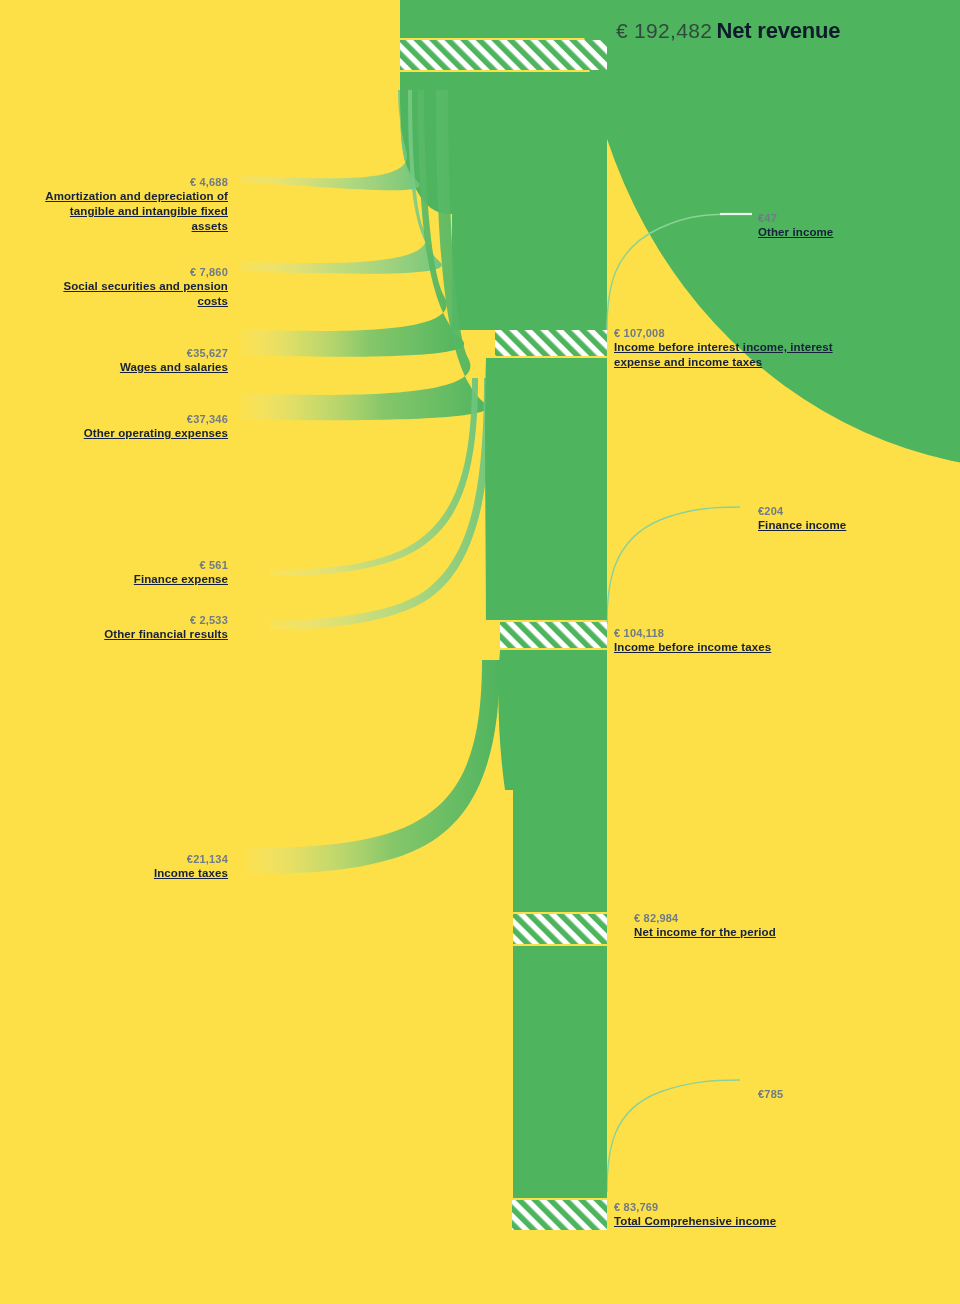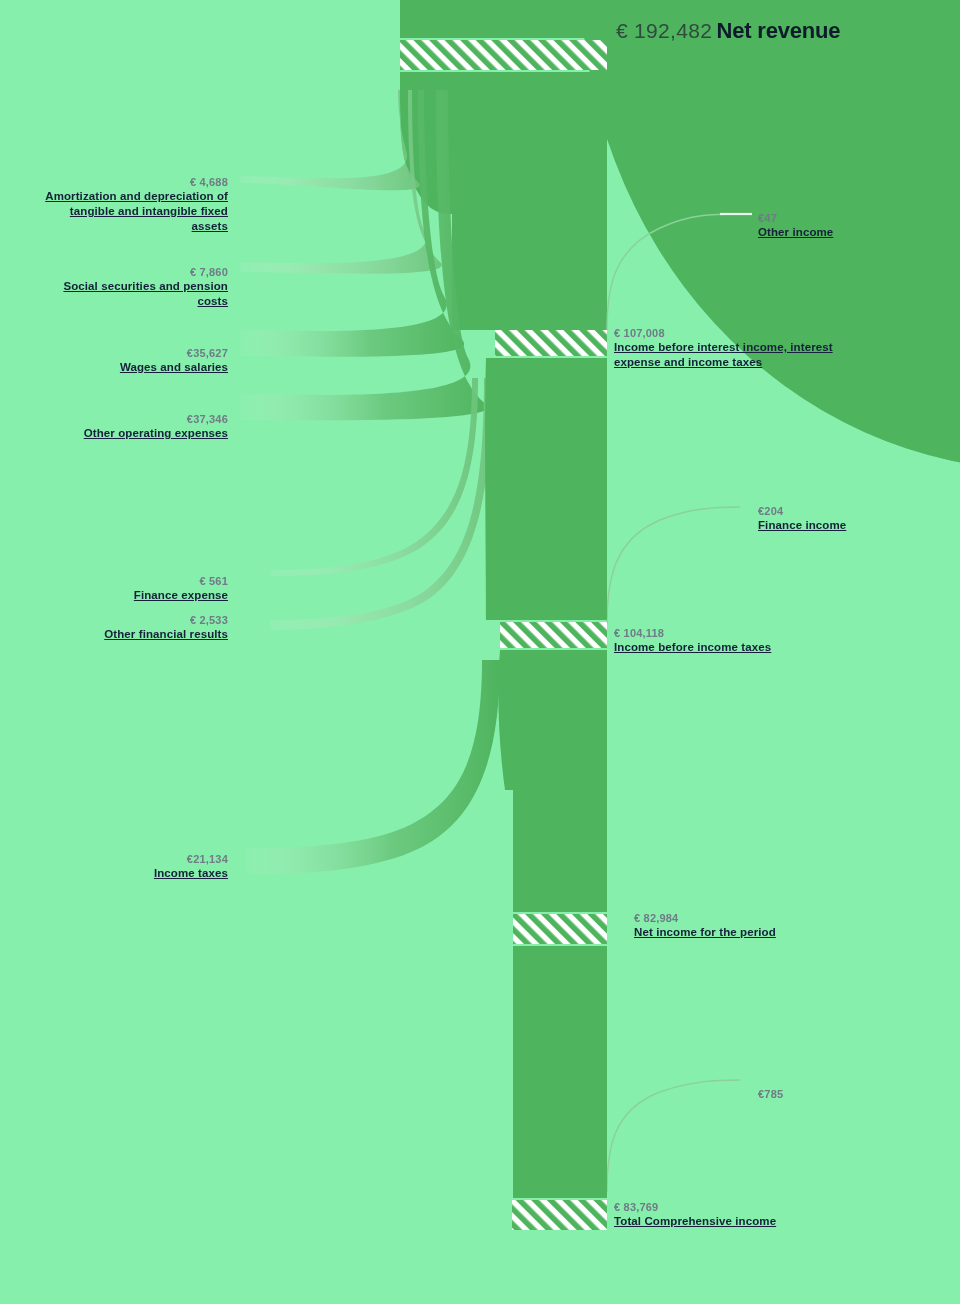--- a/index.html
+++ b/index.html
@@ -8,21 +8,21 @@
     padding: 0;
     background: #f3f5f7;
   }
   body {
     font-family: "Liberation Sans", sans-serif;
   }
   #stage {
     position: relative;
     width: 960px;
     height: 1304px;
-    background: #86efac;
+    background: #fde047;
     overflow: hidden;
   }
   #sankey-svg {
     position: absolute;
     left: 0;
     top: 0;
     width: 960px;
     height: 1304px;
   }
   .lbl {
@@ -175,21 +175,21 @@
   <div class="lbl left-side" style="left:42px; top:346px; width:186px;">
     <span class="amt">€35,627</span>
     <span class="nm">Wages and salaries</span>
   </div>
 
   <div class="lbl left-side" style="left:42px; top:412px; width:186px;">
     <span class="amt">€37,346</span>
     <span class="nm">Other operating expenses</span>
   </div>
 
-  <div class="lbl left-side" style="left:60px; top:558px; width:168px;margin-top:16px;">
+  <div class="lbl left-side" style="left:60px; top:558px; width:168px;">
     <span class="amt">€ 561</span>
     <span class="nm">Finance expense</span>
   </div>
 
   <div class="lbl left-side" style="left:60px; top:613px; width:168px;">
     <span class="amt">€ 2,533</span>
     <span class="nm">Other financial results</span>
   </div>
 
   <div class="lbl left-side" style="left:60px; top:852px; width:168px;">

